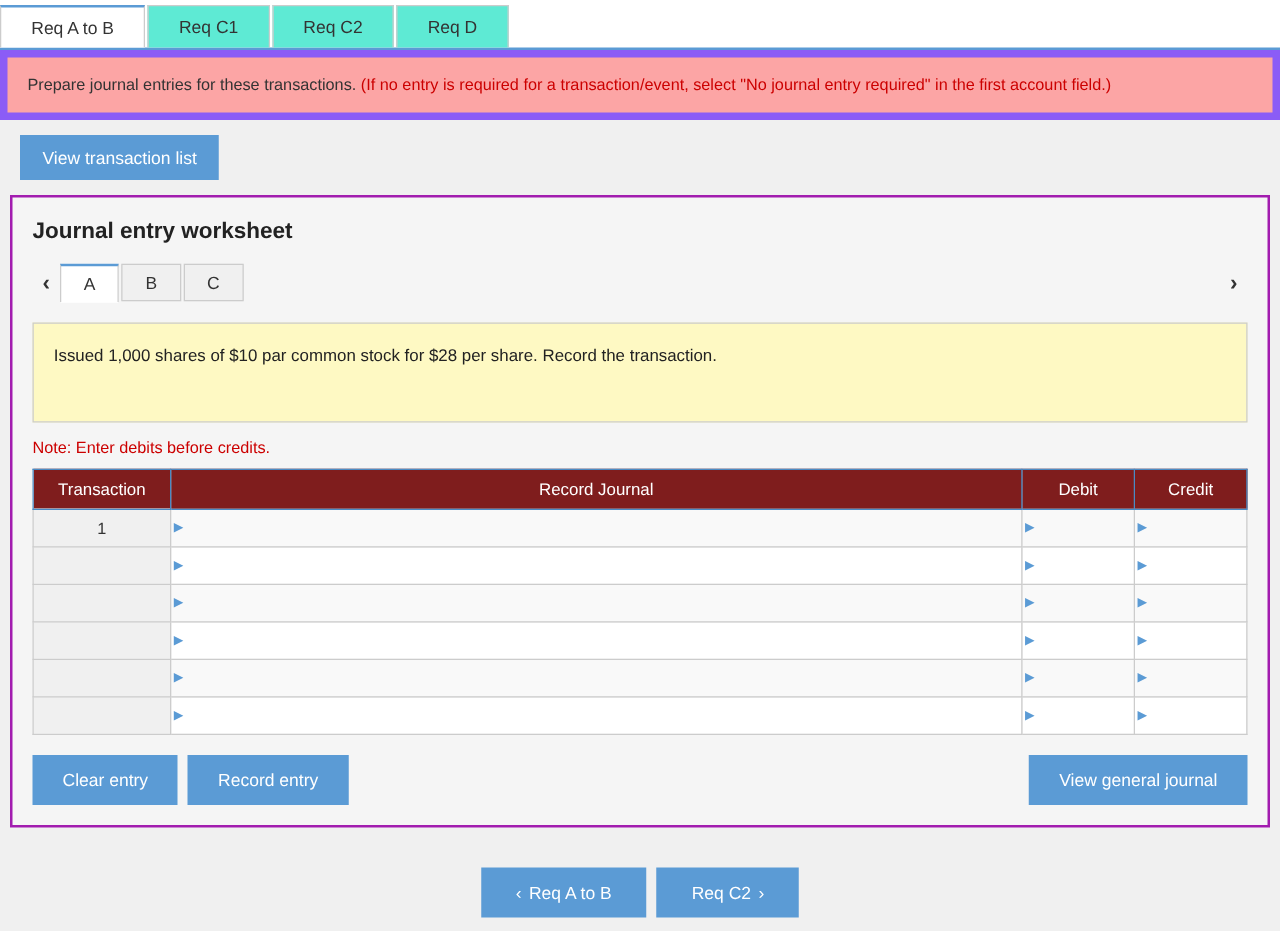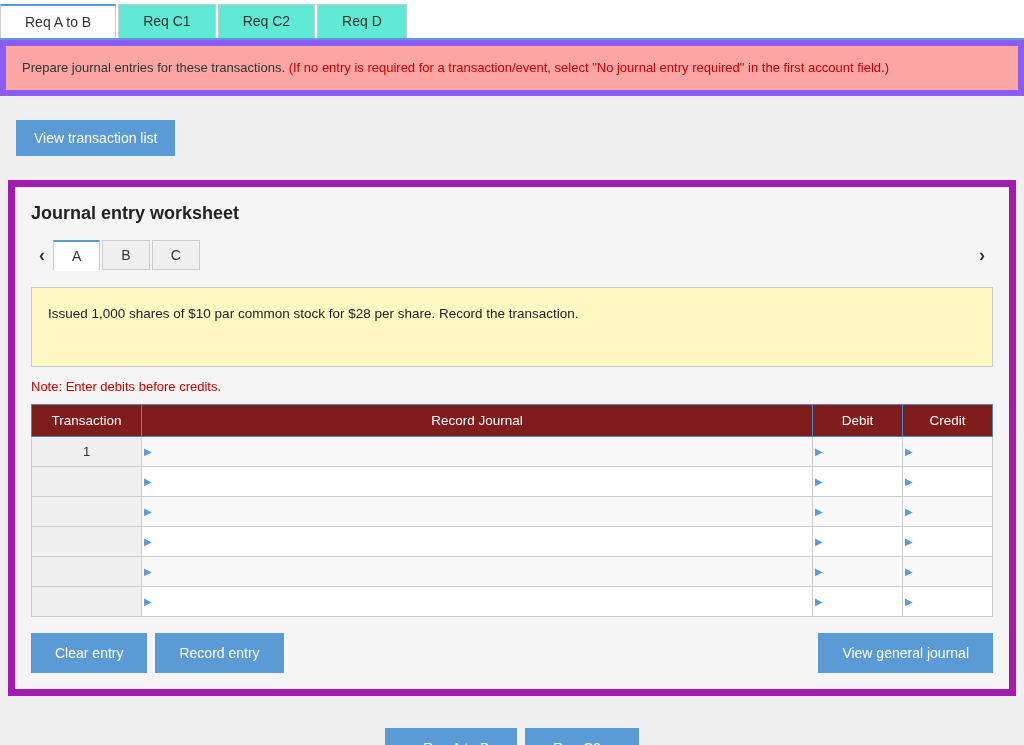--- a/index.html
+++ b/index.html
@@ -38,28 +38,28 @@
     .instructions .red-text { color: #cc0000; }
 
     
     .view-transaction-btn {
       background: #5b9bd5;
       color: #fff;
       border: none;
       padding: 10px 18px;
       font-size: 14px;
       cursor: pointer;
-      margin: 24px 16px;
+      margin: 12px 16px;
       display: inline-block;
     }
 
     
     .worksheet-container {
       background: #f5f5f5;
-      border: 7px solid #a21caf;
+      border: 2px solid #a21caf;
       margin: 0 8px 16px 8px;
       padding: 16px;
     }
 
     .worksheet-title {
       font-size: 18px;
       font-weight: bold;
       margin-bottom: 16px;
       color: #222;
     }

